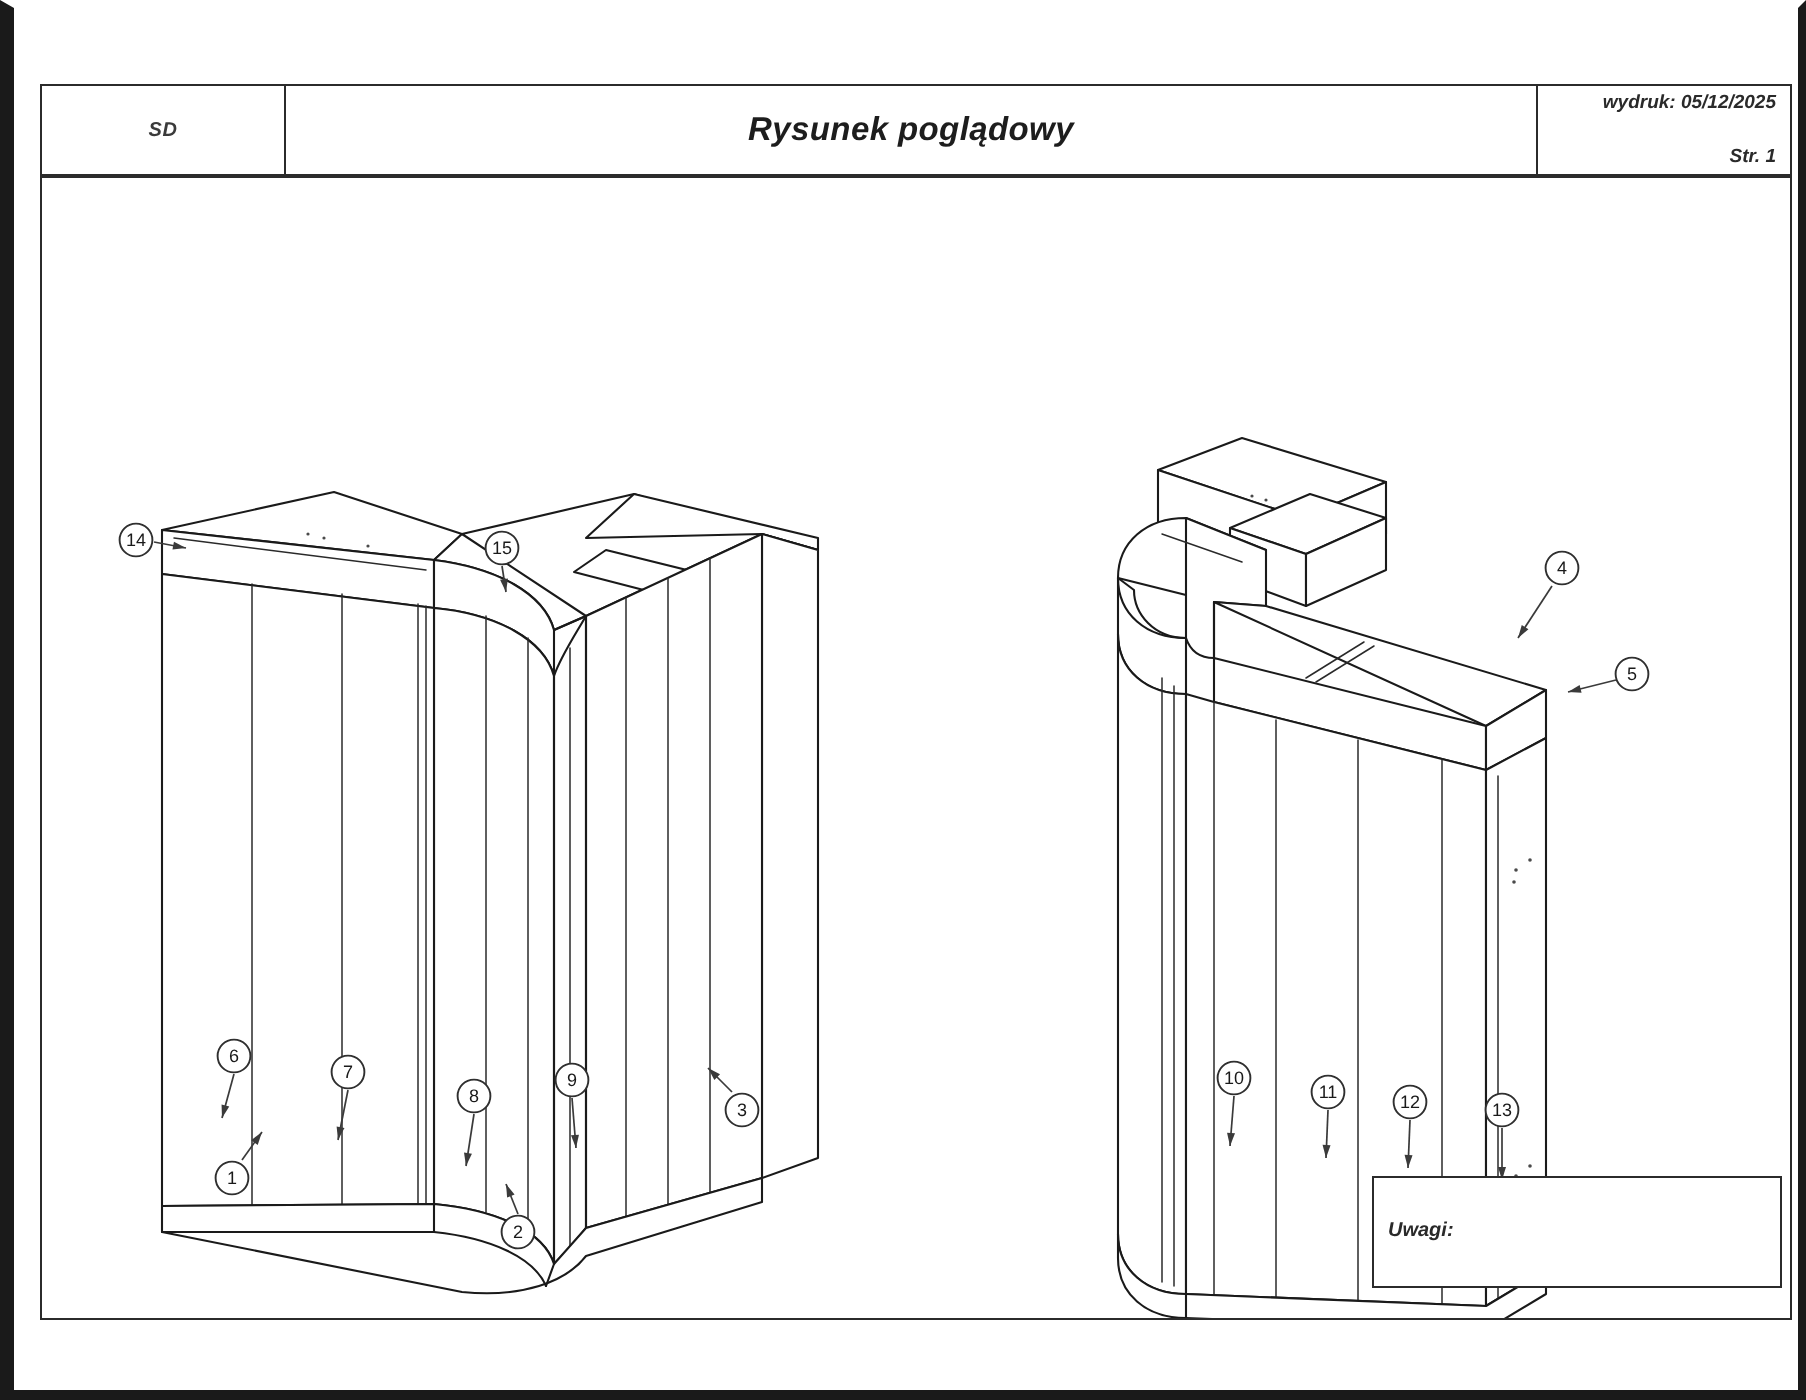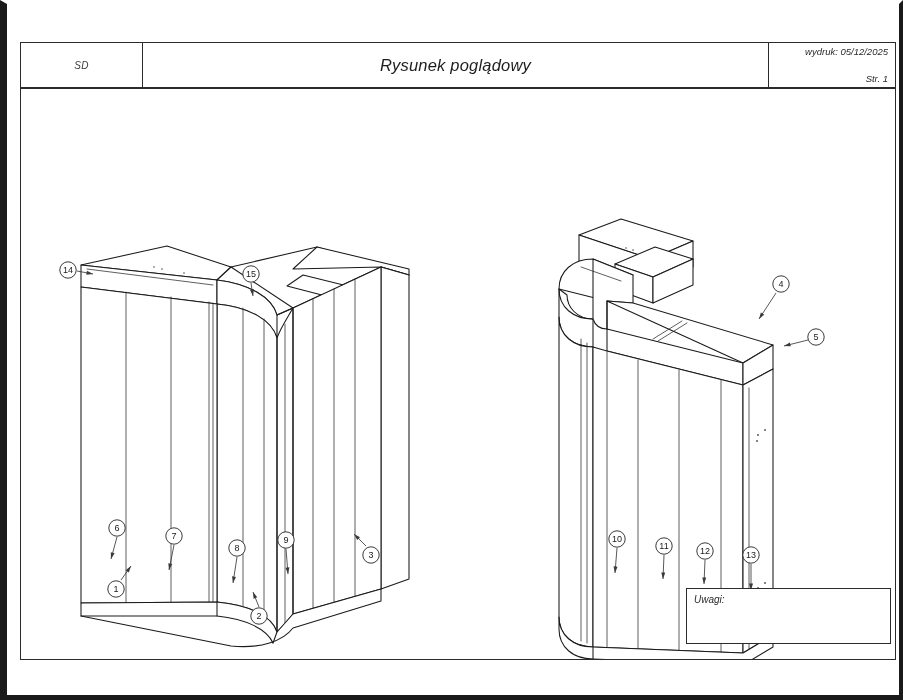--- a/index.html
+++ b/index.html
@@ -45,20 +45,21 @@
     border-bottom: 2px solid #2b2b2b;
   }
   .hdr-cell {
     position: absolute;
     top: 0;
     height: 100%;
     box-sizing: border-box;
     display: flex;
     align-items: center;
     justify-content: center;
+    font-weight: bold;
   }
   #hdr-sd {
     left: 0;
     width: 122px;
     border-right: 1.5px solid #2b2b2b;
   }
   #hdr-title {
     left: 122px;
     right: 125px;
     width: 626px;
@@ -111,24 +112,25 @@
     top: 545px;
     width: 205px;
     height: 56px;
     box-sizing: border-box;
     border: 1.5px solid #2b2b2b;
     background: #fff;
   }
   .uwagi-label {
     position: absolute;
     left: 7px;
-    top: 5px;
+    top: 21px;
     font-style: italic;
     font-size: 10px;
     color: #2a2a2a;
+    font-weight: bold;
   }
   svg { display: block; }
   .ln { fill: none; stroke: #1a1a1a; stroke-width: 1.05; stroke-linejoin: round; stroke-linecap: round; }
   .ln-t { fill: none; stroke: #2a2a2a; stroke-width: 0.75; stroke-linejoin: round; stroke-linecap: round; }
   .fc { fill: #ffffff; stroke: #1a1a1a; stroke-width: 1.05; stroke-linejoin: round; }
   .bal { fill: #ffffff; stroke: #2f2f2f; stroke-width: 0.95; }
   .bal-t { font-family: "Liberation Sans", sans-serif; font-size: 9px; fill: #1a1a1a; text-anchor: middle; }
   .lead { fill: none; stroke: #3a3a3a; stroke-width: 0.85; }
   .leadhead { fill: #3a3a3a; }
   .dot { fill: #4a4a4a; }

